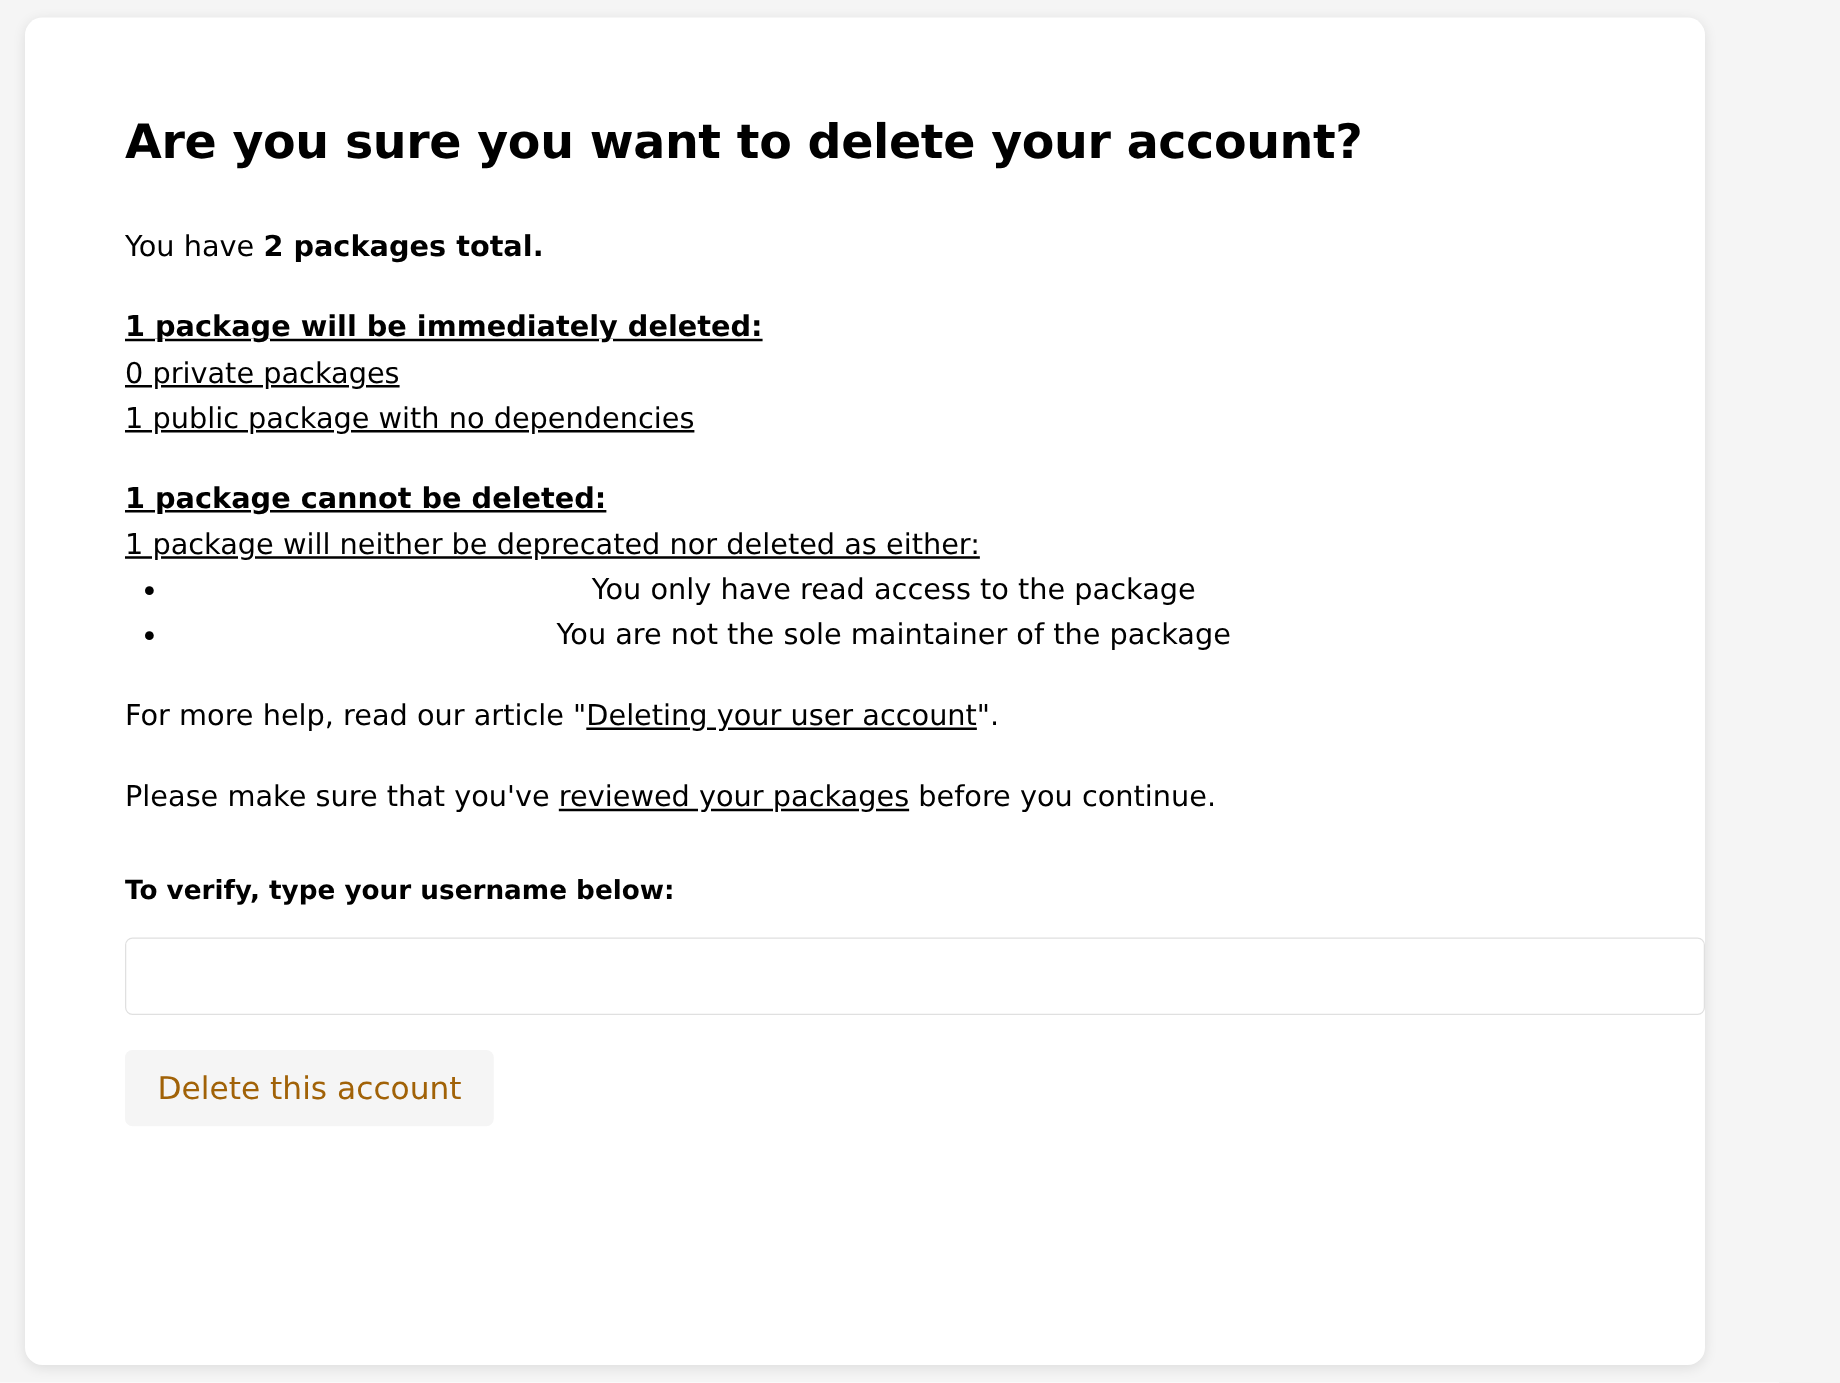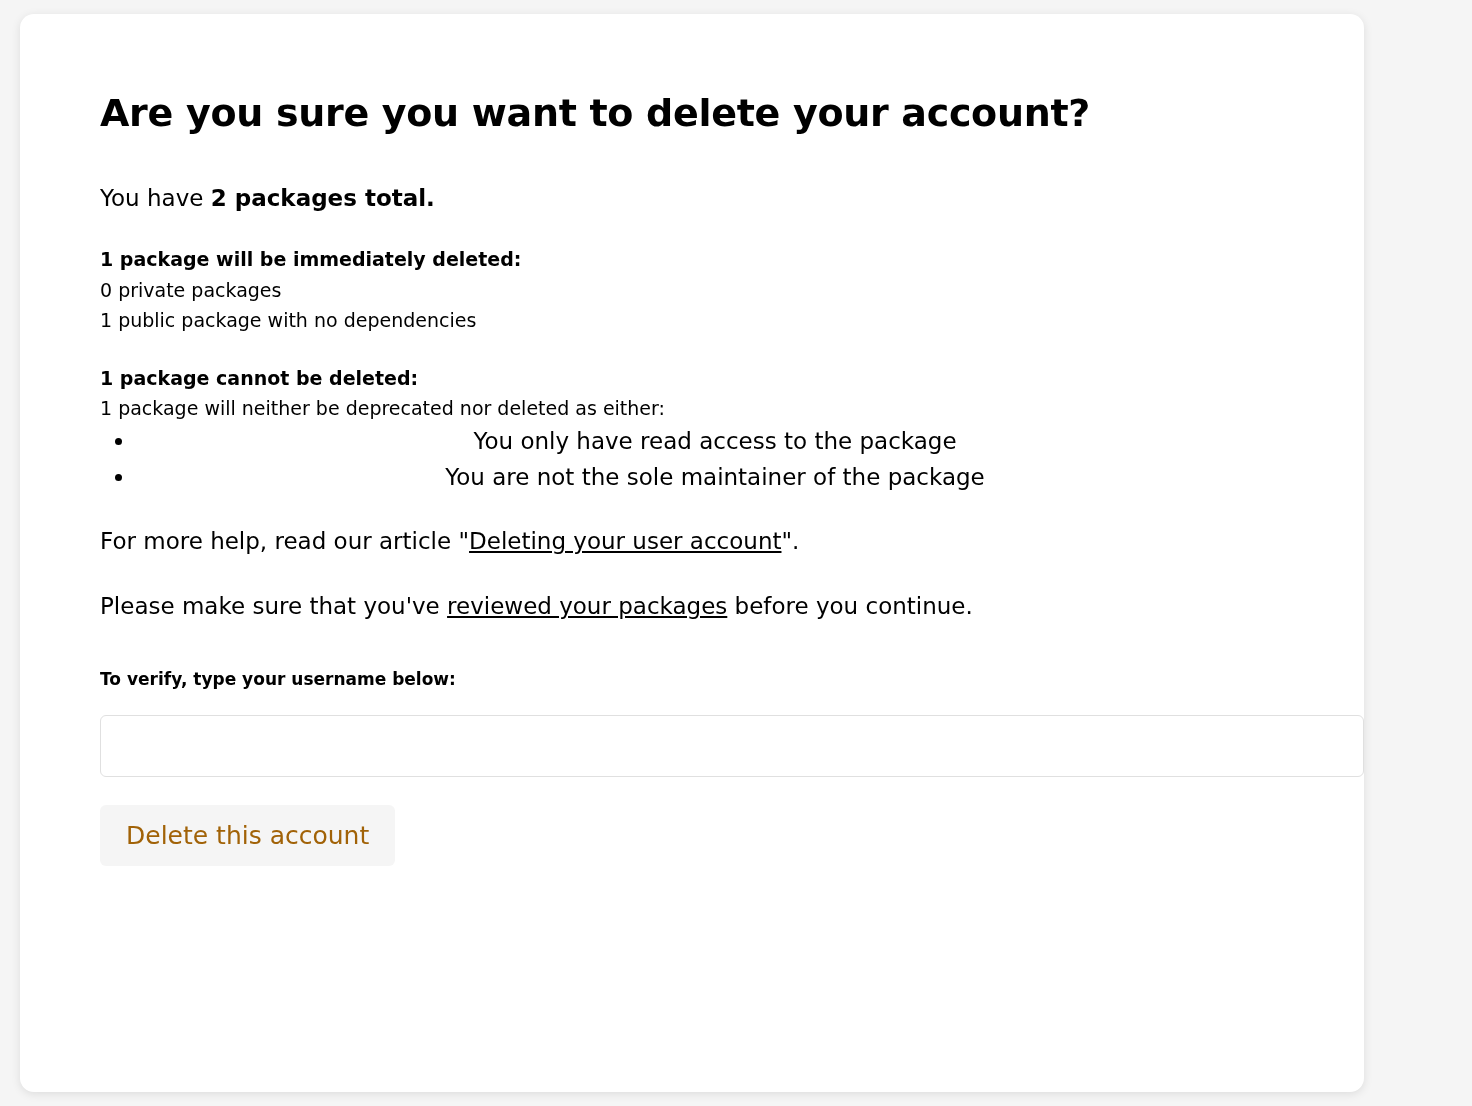--- a/index.html
+++ b/index.html
@@ -40,22 +40,23 @@
   }
   p.para {
     font-size: 23px;
     line-height: 1.6;
     margin: 0 0 28px 0;
   }
   .block {
     margin: 0 0 28px 0;
   }
   .line {
-    font-size: 19px;
+    font-size: 23px;
     line-height: 1.58;
+    text-decoration: underline;
   }
   .bold {
     font-weight: bold;
   }
   ul.bullets {
     margin: 0;
     padding-left: 36px;
     list-style-type: disc;
     text-align: center;
   }
@@ -63,21 +64,21 @@
     font-size: 23px;
     line-height: 1.58;
     padding-left: 10px;
   }
   a.link {
     color: #000000;
     text-decoration: underline;
     text-underline-offset: 2px;
   }
   .verify {
-    font-size: 17px;
+    font-size: 21px;
     font-weight: bold;
     margin: 44px 0 26px 0;
   }
   input.username {
     display: block;
     width: 1264px;
     height: 62px;
     box-sizing: border-box;
     border: 1px solid #e0e0e0;
     border-radius: 6px;

